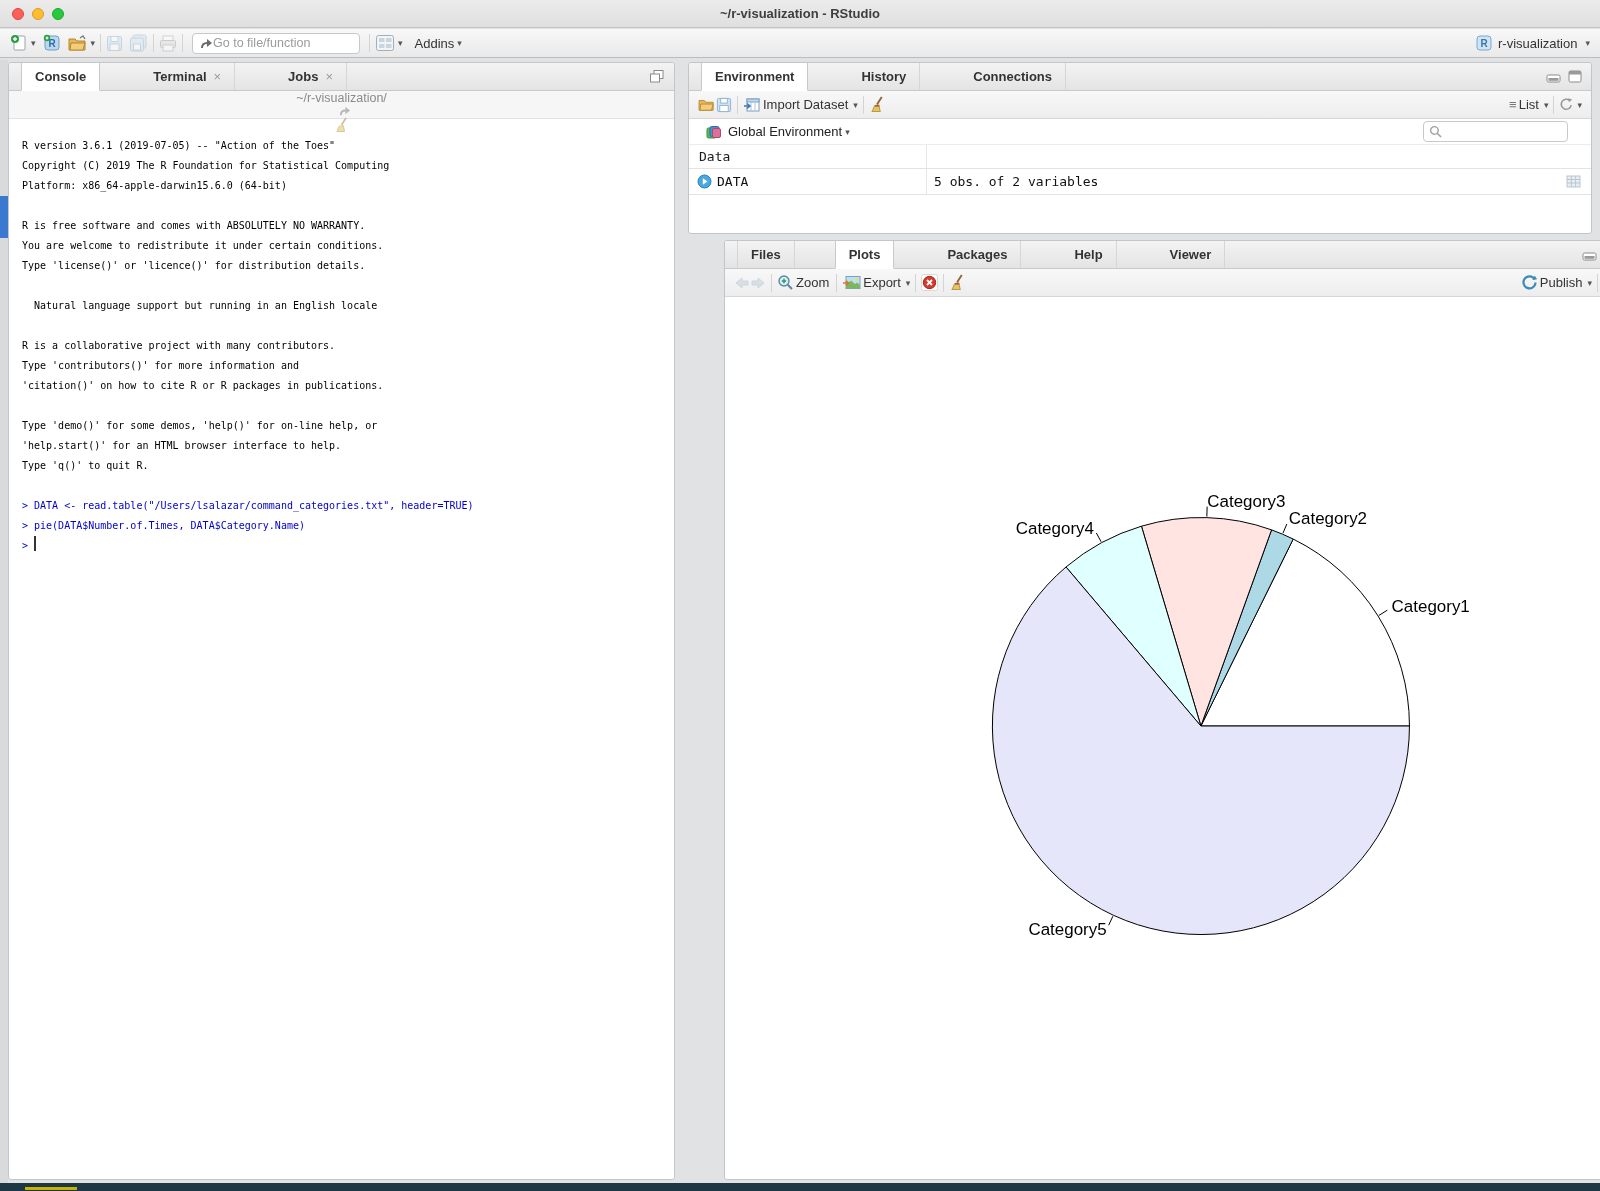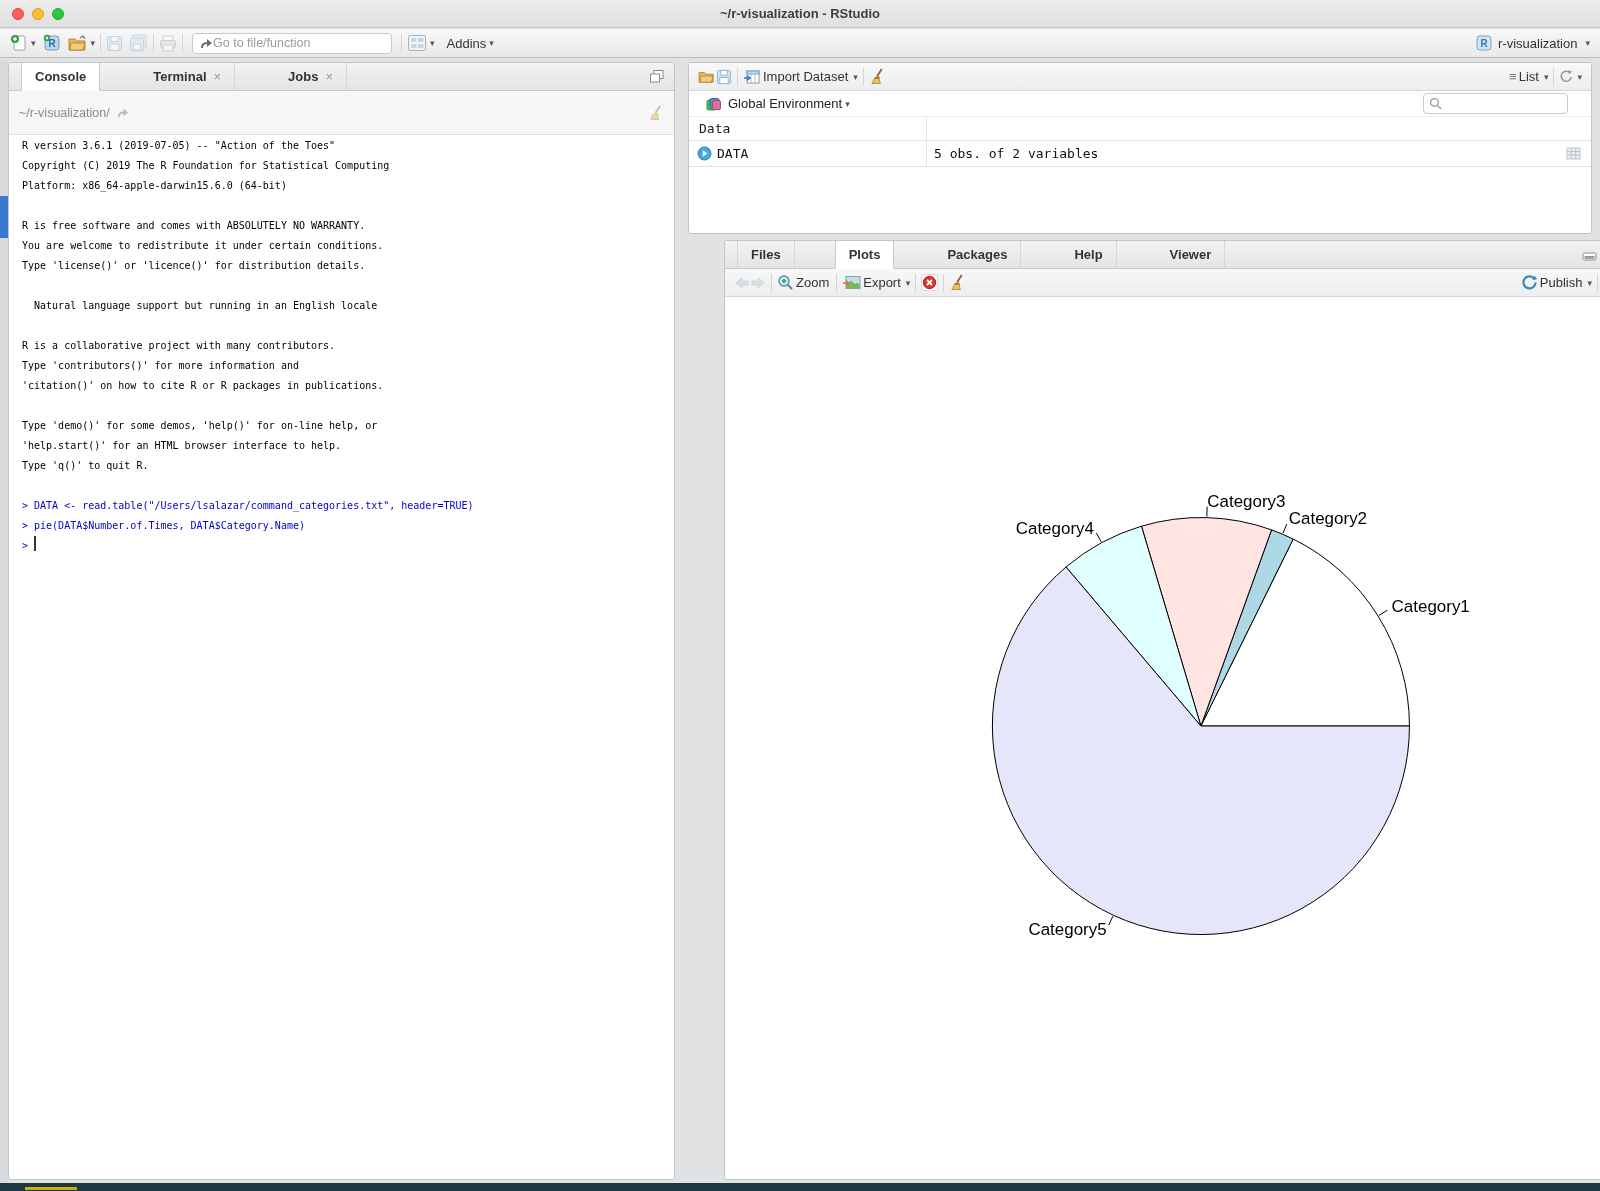--- a/index.html
+++ b/index.html
@@ -19,21 +19,21 @@
 
   .main-toolbar { position:absolute; left:0; top:29px; width:1600px; height:29px;
     background:linear-gradient(#f8f8f8,#e9e9e9); border-bottom:1px solid #bcbcbc;
     display:flex; align-items:center; padding:0 10px; z-index:5; font-size:13px; color:#333; }
   .tb-gap { width:6px; }
   .vsep { width:1px; height:18px; background:#d4d4d4; margin:0 5px; flex:none; }
   .ddarrow { font-size:9px; color:#555; margin-left:3px; }
   .dim { opacity:.45; }
   .icon { display:inline-flex; align-items:center; justify-content:center; flex:none; }
 
-  .goto-box { display:flex; align-items:center; width:200px; height:21px; background:#fff;
+  .goto-box { display:flex; align-items:center; width:168px; height:21px; background:#fff;
     border:1px solid #c8c8c8; border-radius:4px; padding:0 6px; margin:0 4px; }
   .goto-box input { border:none; outline:none; width:135px; font-size:12.5px; color:#444;
     font-family:"Liberation Sans",sans-serif; background:transparent; }
   .goto-box input::placeholder { color:#9b9b9b; }
 
   .project-cluster { margin-left:auto; display:flex; align-items:center; gap:5px; font-size:13px; color:#333; }
 
   
   .pane { position:absolute; background:#fff; border:1px solid #c3c6c8; border-radius:3px; }
   .console-pane { left:8px; top:62px; width:667px; height:1118px; }
@@ -43,22 +43,22 @@
   .tabbar { height:28px; background:linear-gradient(#f3f3f3,#e4e4e4); border-bottom:1px solid #c9c9c9;
     display:flex; align-items:stretch; border-radius:3px 3px 0 0; position:relative;gap:40px; }
   .tab { display:flex; align-items:center; padding:0 13px; font-size:13px; font-weight:600;
     color:#333; border-right:1px solid #d6d6d6; }
   .tab.first { margin-left:12px; border-left:1px solid #d6d6d6; }
   .tab.active { background:#fff; border-left:1px solid #c9c9c9; border-right:1px solid #c9c9c9;
     margin-bottom:-1px; border-bottom:1px solid #fff; }
   .tab-close { margin-left:7px; color:#9a9a9a; font-size:13px; font-weight:400; }
   .tabbar-right { margin-left:auto; display:flex; align-items:center; gap:7px; padding-right:9px; }
 
-  .pathrow { height:44px; background:#f6f6f6; border-bottom:1px solid #e2e2e2; display:flex;
-    align-items:center; padding:13px 10px; color:#8a8a8a; font-size:12.5px; }
+  .pathrow { height:28px; background:#f6f6f6; border-bottom:1px solid #e2e2e2; display:flex;
+    align-items:center; padding:0 10px; color:#8a8a8a; font-size:12.5px;flex-direction:column; }
 
   .console-body { position:absolute; left:0; right:0; top:55px; bottom:0; overflow:hidden;
     padding:18px 0 0 13px; font-family:"DejaVu Sans Mono",monospace; font-size:10px;
     line-height:20px; color:#000; white-space:pre; }
   .cline { height:20px; }
   .cmd { color:#0000cd; }
   .cursor { display:inline-block; width:1.5px; height:15px; background:#333; vertical-align:-2px; }
 
   .panetoolbar { height:28px; background:linear-gradient(#f8f8f8,#ededed); border-bottom:1px solid #d6d6d6;
     display:flex; align-items:center; padding:0 9px; font-size:13px; color:#333; }
@@ -226,20 +226,45 @@
       <svg width="16" height="16" viewBox="0 0 16 16" opacity="0.55">
           <line x1="12" y1="1" x2="7.5" y2="8" stroke="#b08d57" stroke-width="1.8"></line>
           <polygon points="3,14.5 10.5,14.5 9.3,8.6 5.2,9.3" fill="#e3c566" stroke="#b89b43"></polygon>
         </svg>
     </span>
   </div>
   <div class="console-body"><div class="cline">R version 3.6.1 (2019-07-05) -- "Action of the Toes"</div><div class="cline">Copyright (C) 2019 The R Foundation for Statistical Computing</div><div class="cline">Platform: x86_64-apple-darwin15.6.0 (64-bit)</div><div class="cline"> </div><div class="cline">R is free software and comes with ABSOLUTELY NO WARRANTY.</div><div class="cline">You are welcome to redistribute it under certain conditions.</div><div class="cline">Type 'license()' or 'licence()' for distribution details.</div><div class="cline"> </div><div class="cline">  Natural language support but running in an English locale</div><div class="cline"> </div><div class="cline">R is a collaborative project with many contributors.</div><div class="cline">Type 'contributors()' for more information and</div><div class="cline">'citation()' on how to cite R or R packages in publications.</div><div class="cline"> </div><div class="cline">Type 'demo()' for some demos, 'help()' for on-line help, or</div><div class="cline">'help.start()' for an HTML browser interface to help.</div><div class="cline">Type 'q()' to quit R.</div><div class="cline"> </div><div class="cline cmd">&gt; DATA &lt;- read.table("/Users/lsalazar/command_categories.txt", header=TRUE)</div><div class="cline cmd">&gt; pie(DATA$Number.of.Times, DATA$Category.Name)</div><div class="cline"><span class="cmd">&gt; </span><span class="cursor"></span></div></div>
 </section>
 
 <section class="pane env-pane">
+  <div class="tabbar">
+    <div class="tab first active">
+      <span>Environment</span>
+    </div>
+    <div class="tab">
+      <span>History</span>
+    </div>
+    <div class="tab">
+      <span>Connections</span>
+    </div>
+    <div class="tabbar-right">
+      <span class="icon">
+        <svg width="15" height="12" viewBox="0 0 15 12">
+            <rect x="1" y="4" width="13" height="7" rx="1.5" fill="#fff" stroke="#8a8a8a"></rect>
+            <rect x="2.5" y="7" width="10" height="2.8" fill="#9a9a9a"></rect>
+          </svg>
+      </span>
+      <span class="icon">
+        <svg width="14" height="13" viewBox="0 0 14 13">
+            <rect x="1" y="1" width="12" height="11" rx="1.5" fill="#fff" stroke="#8a8a8a"></rect>
+            <rect x="1" y="1" width="12" height="3.5" fill="#9a9a9a"></rect>
+          </svg>
+      </span>
+    </div>
+  </div>
   <div class="panetoolbar">
     <span class="icon">
       <svg width="18" height="15" viewBox="0 0 20 17">
           <path d="M1 4h6l2 2h8v9H1z" fill="#eab757" stroke="#b3872f"></path>
           <path d="M3 8h14l-2 7H2z" fill="#f4cd7c" stroke="#b3872f"></path>
         </svg>
     </span>
     <span class="icon">
       <svg width="16" height="16" viewBox="0 0 17 17">
           <rect x="1.5" y="1.5" width="14" height="14" rx="1.5" fill="#cfe3f2" stroke="#8fb4d2"></rect>

